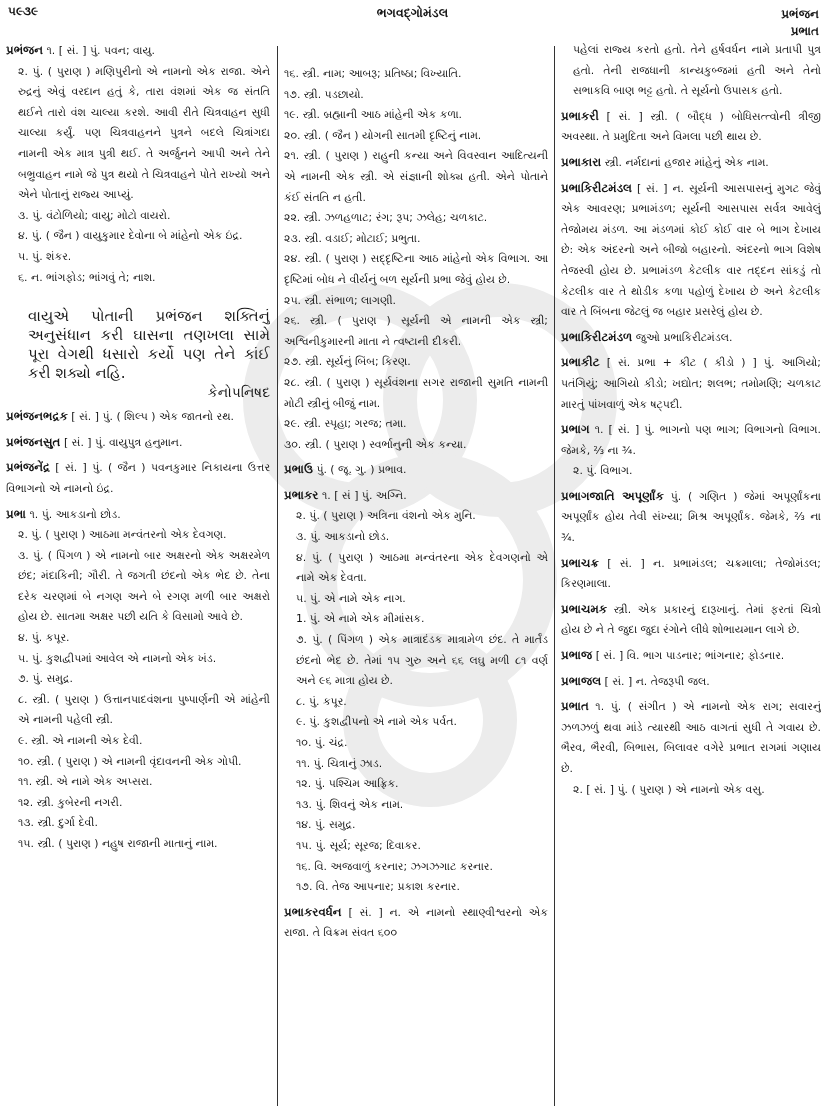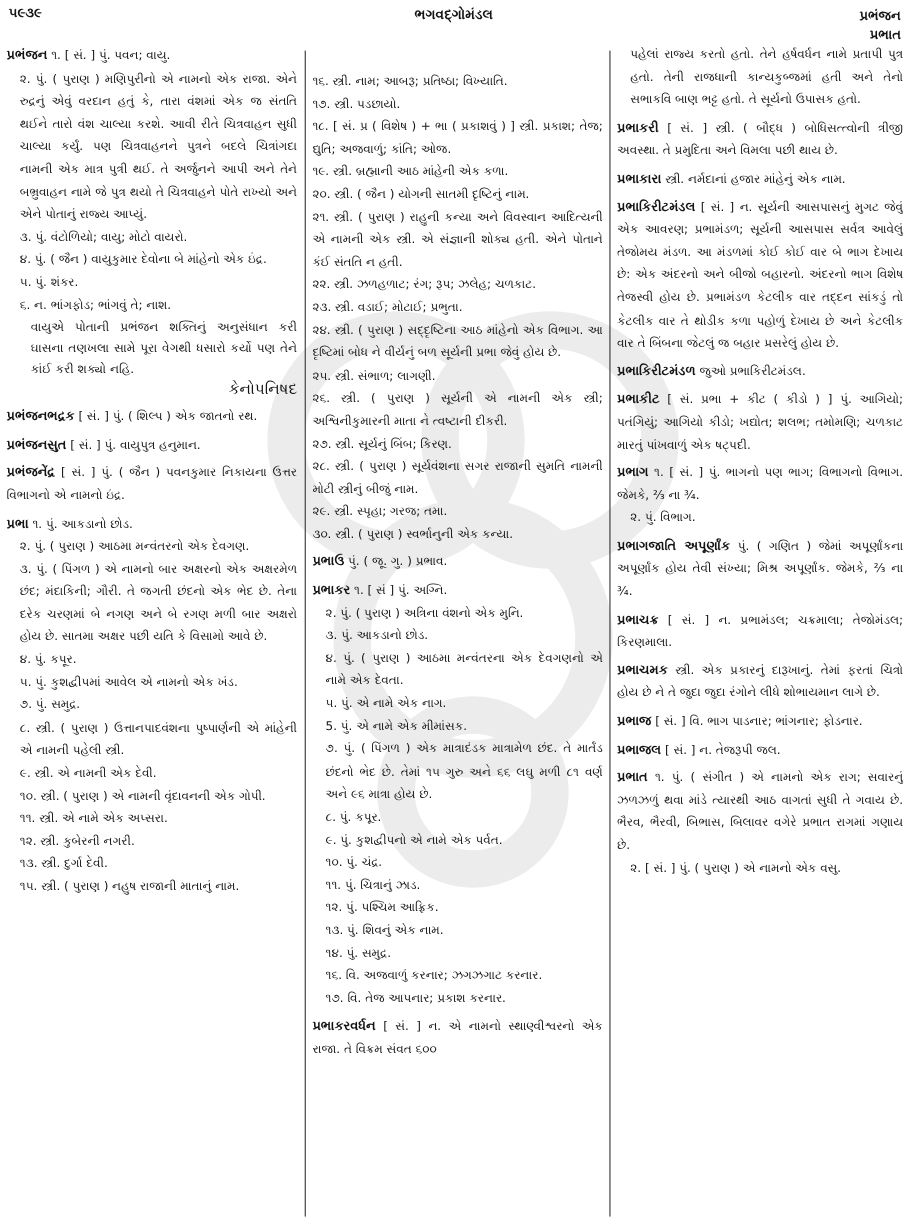--- a/index.html
+++ b/index.html
@@ -27,21 +27,21 @@
   .col-2 { left: 284px; width: 264px; margin-top: 24px; }
   .col-3 { left: 561px; width: 260px; }
   .divider { position: absolute; top: 6px; width: 1px; background: #333; height: 1060px; }
   .divider-1 { left: 277px; }
   .divider-2 { left: 554px; }
   .entry { font-size: 10.9px; line-height: 20.6px; text-align: justify; margin-bottom: 4px; }
   .hw { font-weight: bold; font-size: 11.8px; }
   .line { display: block; }
   .sense { display: block; padding-left: 12px; text-indent: -0px; }
   .sense.wide { padding-left: 0; }
-  .quote { display: block; padding-left: 22px; font-size: 11px; line-height: 19px; }
+  .quote { display: block; padding-left: 22px; font-size: 15px; line-height: 19px; margin-top: 19px; }
   .source { display: block; text-align: right; font-size: 14px; line-height: 19px; }
 </style>
 </head>
 <body>
 
 <svg class="watermark" viewBox="0 0 380 560">
   <g fill="none" stroke="#ececec" stroke-width="34">
     <circle cx="120" cy="150" r="100"></circle>
     <circle cx="260" cy="150" r="100"></circle>
     <circle cx="190" cy="330" r="110"></circle>
@@ -95,21 +95,20 @@
         <span class="sense">૧૧. સ્ત્રી. એ નામે એક અપ્સરા.</span>
         <span class="sense">૧૨. સ્ત્રી. કુબેરની નગરી.</span>
         <span class="sense">૧૩. સ્ત્રી. દુર્ગા દેવી.</span>
         <span class="sense">૧૫. સ્ત્રી. ( પુરાણ ) નહુષ રાજાની માતાનું નામ.</span>
       </div>
     </section>
   <section class="col col-2">
       <div class="entry">
         <span class="sense wide">૧૬. સ્ત્રી. નામ; આબરૂ; પ્રતિષ્ઠા; વિખ્યાતિ.</span>
         <span class="sense wide">૧૭. સ્ત્રી. પડછાયો.</span>
-        <span class="sense wide">૧૮. [ સં. પ્ર ( વિશેષ ) + ભા ( પ્રકાશવું ) ] સ્ત્રી. પ્રકાશ; તેજ; દ્યુતિ; અજવાળું; કાંતિ; ઓજ.</span>
         <span class="sense wide">૧૯. સ્ત્રી. બ્રહ્માની આઠ માંહેની એક કળા.</span>
         <span class="sense wide">૨૦. સ્ત્રી. ( જૈન ) યોગની સાતમી દૃષ્ટિનું નામ.</span>
         <span class="sense wide">૨૧. સ્ત્રી. ( પુરાણ ) રાહુની કન્યા અને વિવસ્વાન આદિત્યની એ નામની એક સ્ત્રી. એ સંજ્ઞાની શોક્ય હતી. એને પોતાને કંઈ સંતતિ ન હતી.</span>
         <span class="sense wide">૨૨. સ્ત્રી. ઝળહળાટ; રંગ; રૂપ; ઝલેહ; ચળકાટ.</span>
         <span class="sense wide">૨૩. સ્ત્રી. વડાઈ; મોટાઈ; પ્રભુતા.</span>
         <span class="sense wide">૨૪. સ્ત્રી. ( પુરાણ ) સદ્દૃષ્ટિના આઠ માંહેનો એક વિભાગ. આ દૃષ્ટિમાં બોધ ને વીર્યનું બળ સૂર્યની પ્રભા જેવું હોય છે.</span>
         <span class="sense wide">૨૫. સ્ત્રી. સંભાળ; લાગણી.</span>
         <span class="sense wide">૨૬. સ્ત્રી. ( પુરાણ ) સૂર્યની એ નામની એક સ્ત્રી; અશ્વિનીકુમારની માતા ને ત્વષ્ટાની દીકરી.</span>
         <span class="sense wide">૨૭. સ્ત્રી. સૂર્યનું બિંબ; કિરણ.</span>
         <span class="sense wide">૨૮. સ્ત્રી. ( પુરાણ ) સૂર્યવંશના સગર રાજાની સુમતિ નામની મોટી સ્ત્રીનું બીજું નામ.</span>
@@ -118,29 +117,30 @@
       </div>
       <div class="entry">
         <span class="line"><span class="hw">પ્રભાઉ</span> <span>પું. ( જૂ. ગુ. ) પ્રભાવ.</span></span>
       </div>
       <div class="entry">
         <span class="line"><span class="hw">પ્રભાકર</span> <span>૧. [ સં ] પું. અગ્નિ.</span></span>
         <span class="sense">૨. પું. ( પુરાણ ) અત્રિના વંશનો એક મુનિ.</span>
         <span class="sense">૩. પું. આકડાનો છોડ.</span>
         <span class="sense">૪. પું. ( પુરાણ ) આઠમા મન્વંતરના એક દેવગણનો એ નામે એક દેવતા.</span>
         <span class="sense">૫. પું. એ નામે એક નાગ.</span>
-        <span class="sense">5. પું. એ નામે એક મીમાંસક.</span>
+        <span class="sense">1. પું. એ નામે એક મીમાંસક.</span>
         <span class="sense">૭. પું. ( પિંગળ ) એક માત્રાદંડક માત્રામેળ છંદ. તે માર્તંડ છંદનો ભેદ છે. તેમાં ૧૫ ગુરુ અને ૬૬ લઘુ મળી ૮૧ વર્ણ અને ૯૬ માત્રા હોય છે.</span>
         <span class="sense">૮. પું. કપૂર.</span>
         <span class="sense">૯. પું. કુશદ્વીપનો એ નામે એક પર્વત.</span>
         <span class="sense">૧૦. પું. ચંદ્ર.</span>
         <span class="sense">૧૧. પું. ચિત્રાનું ઝાડ.</span>
         <span class="sense">૧૨. પું. પશ્ચિમ આફ્રિક.</span>
         <span class="sense">૧૩. પું. શિવનું એક નામ.</span>
         <span class="sense">૧૪. પું. સમુદ્ર.</span>
+        <span class="sense">૧૫. પું. સૂર્ય; સૂરજ; દિવાકર.</span>
         <span class="sense">૧૬. વિ. અજવાળું કરનાર; ઝગઝગાટ કરનાર.</span>
         <span class="sense">૧૭. વિ. તેજ આપનાર; પ્રકાશ કરનાર.</span>
       </div>
       <div class="entry">
         <span class="line"><span class="hw">પ્રભાકરવર્ધન</span> <span>[ સં. ] ન. એ નામનો સ્થાણ્વીશ્વરનો એક રાજા. તે વિક્રમ સંવત ૬૦૦</span></span>
       </div>
     </section>
   <section class="col col-3">
       <div class="entry">
         <span class="sense">પહેલાં રાજ્ય કરતો હતો. તેને હર્ષવર્ધન નામે પ્રતાપી પુત્ર હતો. તેની રાજધાની કાન્યકુબ્જમાં હતી અને તેનો સભાકવિ બાણ ભટ્ટ હતો. તે સૂર્યનો ઉપાસક હતો.</span>

